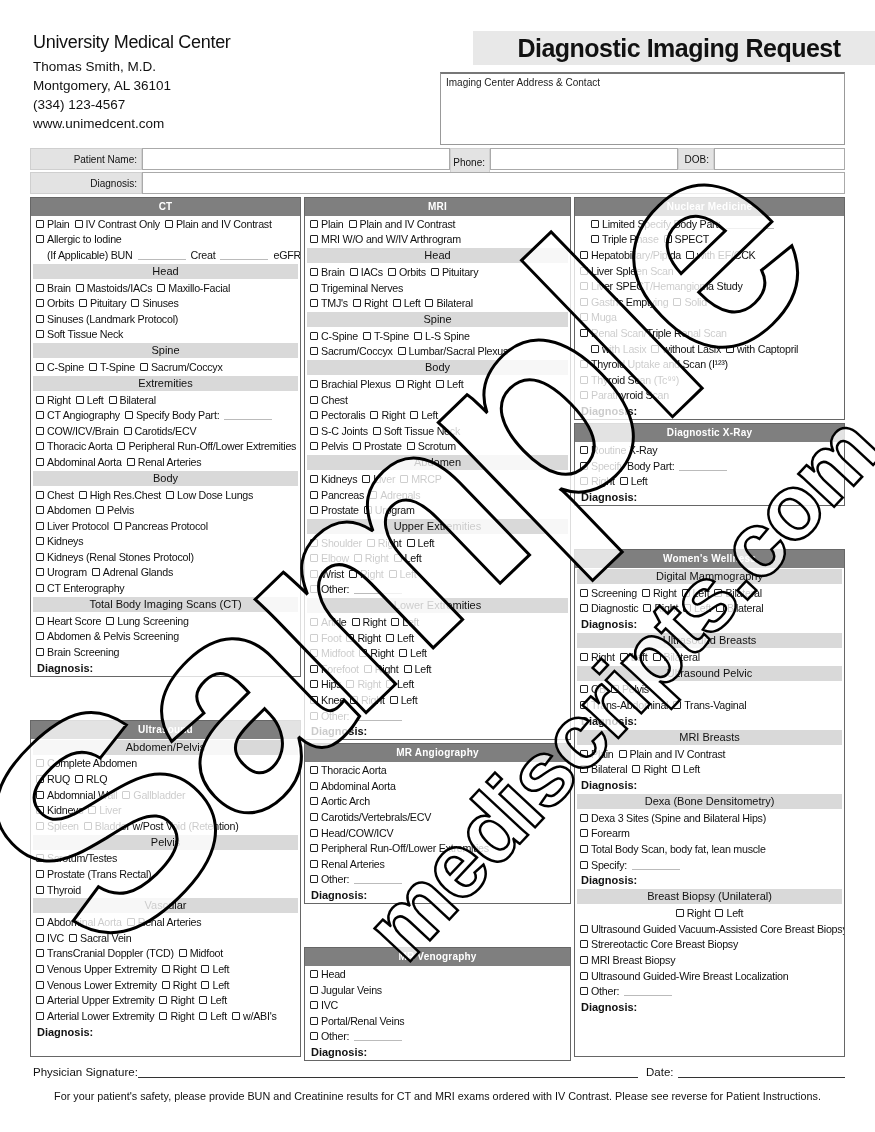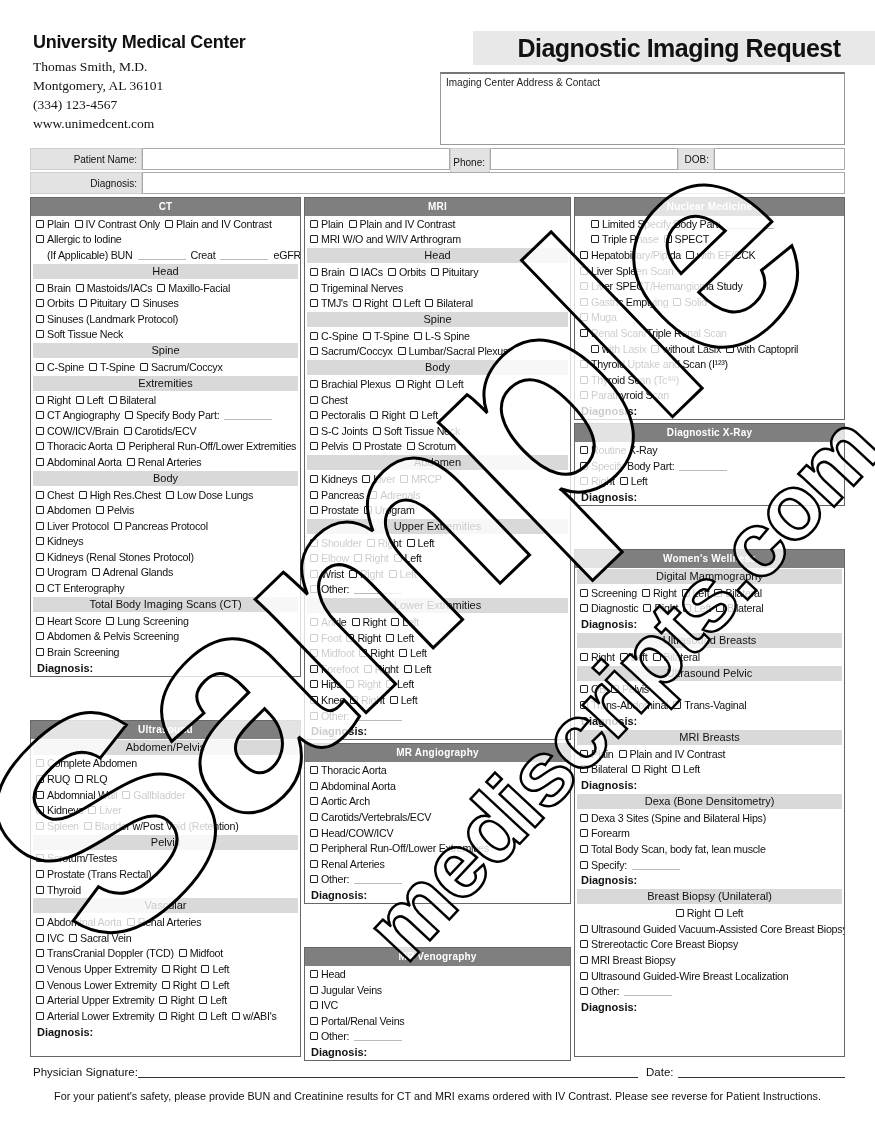--- a/index.html
+++ b/index.html
@@ -2,22 +2,22 @@
 <html><head>
 <meta charset="utf-8">
 <style>
   * { margin:0; padding:0; box-sizing:border-box; }
   html,body { background:#fff; }
   #page {
     position:relative; width:875px; height:1132px; background:#fff;
     font-family:"Liberation Sans", sans-serif; color:#111; overflow:hidden;
   }
   
-  .provider-name { position:absolute; left:33px; top:32px; font-size:18px; font-weight:bold; letter-spacing:-0.3px; }
-  .provider-line { position:absolute; left:33px; font-size:13.5px;font-family:Liberation Serif, serif; }
+  .provider-name { position:absolute; left:33px; top:32px; font-size:18px; font-weight:normal; letter-spacing:-0.3px; }
+  .provider-line { position:absolute; left:33px; font-size:13.5px; }
   .title-band {
     position:absolute; left:473px; top:31px; width:412px; height:34px; background:#e8e8e8;
     display:flex; align-items:center; justify-content:center;
     font-size:25px; font-weight:bold; letter-spacing:-0.5px;
   }
   .imaging-box {
     position:absolute; left:440px; top:72px; width:405px; height:73px;
     border:1px solid #999; border-top:2px solid #777; background:#fff;
     font-size:10px; padding:3px 5px; color:#222;
   }

